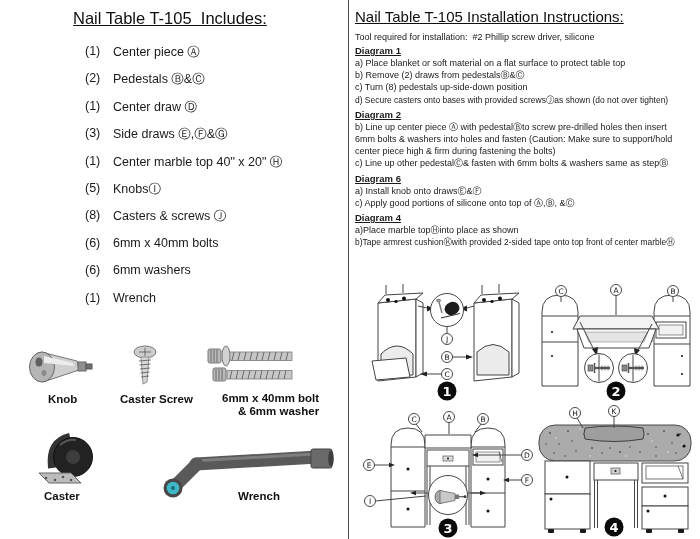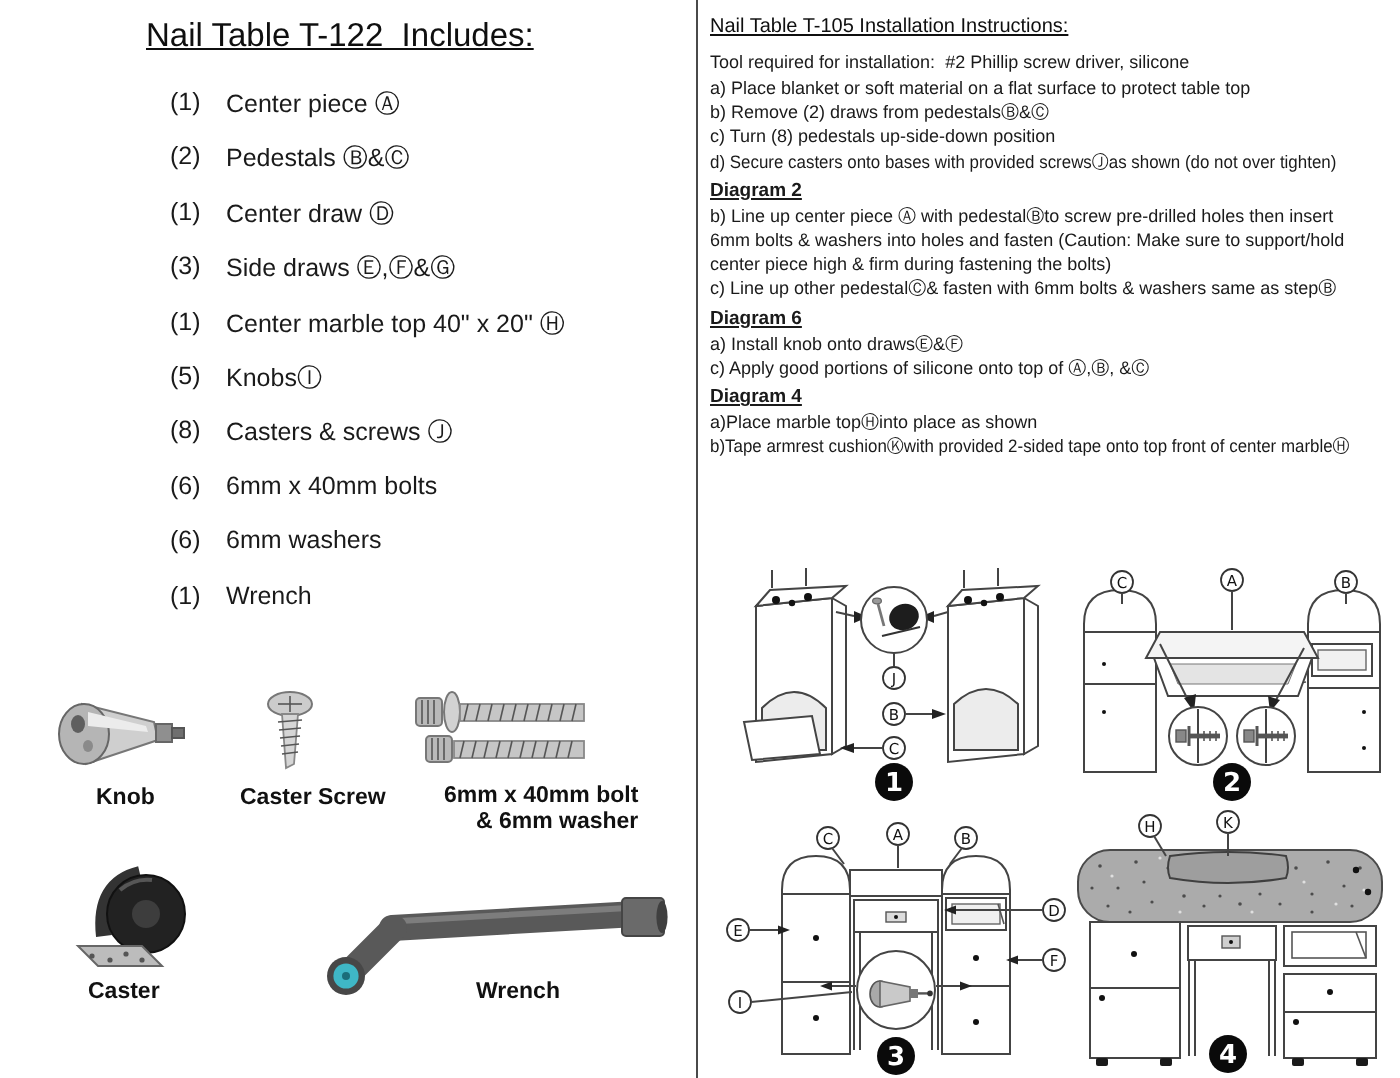--- a/index.html
+++ b/index.html
@@ -11,21 +11,21 @@
   .left-title{position:absolute;left:73px;top:9px;margin:0;font-size:16.5px;font-weight:400;
               text-decoration:underline;white-space:pre;color:#0f0f0f;}
   .includes-list{position:absolute;left:85px;top:44px;}
   .inc-row{display:flex;height:27.4px;font-size:12.5px;align-items:flex-start;}
   .inc-qty{width:28px;flex:none;}
   .part-label{position:absolute;font-weight:bold;font-size:11.5px;line-height:13px;color:#111;text-align:right;}
   .fig{position:absolute;}
 
   
   .right-col{position:absolute;left:355px;top:8px;width:344px;}
-  .right-title{margin:0 0 7px 0;font-size:10px;font-weight:400;text-decoration:underline;color:#0f0f0f;}
+  .right-title{margin:0 0 7px 0;font-size:15px;font-weight:400;text-decoration:underline;color:#0f0f0f;}
   .tool-note{font-size:9px;white-space:pre;margin-bottom:2px;}
   .diag-head{margin:3px 0 1px 0;font-size:9.5px;font-weight:bold;text-decoration:underline;}
   .iline{font-size:9px;line-height:12.2px;white-space:nowrap;}
   .iline.squeeze{transform:scaleX(0.94);transform-origin:0 50%;}
 
   
   .ln{stroke:#444;stroke-width:1;fill:none;}
   .tn{stroke:#555;stroke-width:0.8;fill:none;}
   .fw{fill:#ffffff;stroke:#444;stroke-width:1;}
   .fg{fill:#ececec;stroke:#444;stroke-width:1;}
@@ -35,21 +35,21 @@
   .badget{font-size:13px;font-weight:bold;fill:#ffffff;text-anchor:middle;
           font-family:"DejaVu Sans",sans-serif;}
   .arr{fill:#222;stroke:none;}
   .dot{fill:#111;stroke:none;}
 </style>
 </head>
 <body>
 
 <div class="page">
 
-  <h1 class="left-title">Nail Table T-122  Includes:</h1>
+  <h1 class="left-title">Nail Table T-105  Includes:</h1>
 
   <div class="includes-list">
     <div class="inc-row">
         <span class="inc-qty">(1)</span>
         <span>Center piece Ⓐ</span>
       </div>
     <div class="inc-row">
         <span class="inc-qty">(2)</span>
         <span>Pedestals Ⓑ&amp;Ⓒ</span>
       </div>
@@ -173,20 +173,21 @@
     <circle cx="17" cy="45" r="2" fill="#1b6e7a"></circle>
   </svg>
   <div class="part-label" style="left:238px;top:490px">Wrench</div>
 
   <div class="divider"></div>
 
   <div class="right-col">
     <h2 class="right-title">Nail Table T-105 Installation Instructions:</h2>
     <div class="tool-note">Tool required for installation:  #2 Phillip screw driver, silicone</div>
 
+    <h3 class="diag-head">Diagram 1</h3>
     <div class="iline">a) Place blanket or soft material on a flat surface to protect table top</div>
     <div class="iline">b) Remove (2) draws from pedestalsⒷ&amp;Ⓒ</div>
     <div class="iline">c) Turn (8) pedestals up-side-down position</div>
     <div class="iline squeeze">d) Secure casters onto bases with provided screwsⒿas shown (do not over tighten)</div>
 
     <h3 class="diag-head">Diagram 2</h3>
     <div class="iline">b) Line up center piece Ⓐ with pedestalⒷto screw pre-drilled holes then insert</div>
     <div class="iline">6mm bolts &amp; washers into holes and fasten (Caution: Make sure to support/hold</div>
     <div class="iline">center piece high &amp; firm during fastening the bolts)</div>
     <div class="iline">c) Line up other pedestalⒸ&amp; fasten with 6mm bolts &amp; washers same as stepⒷ</div>

